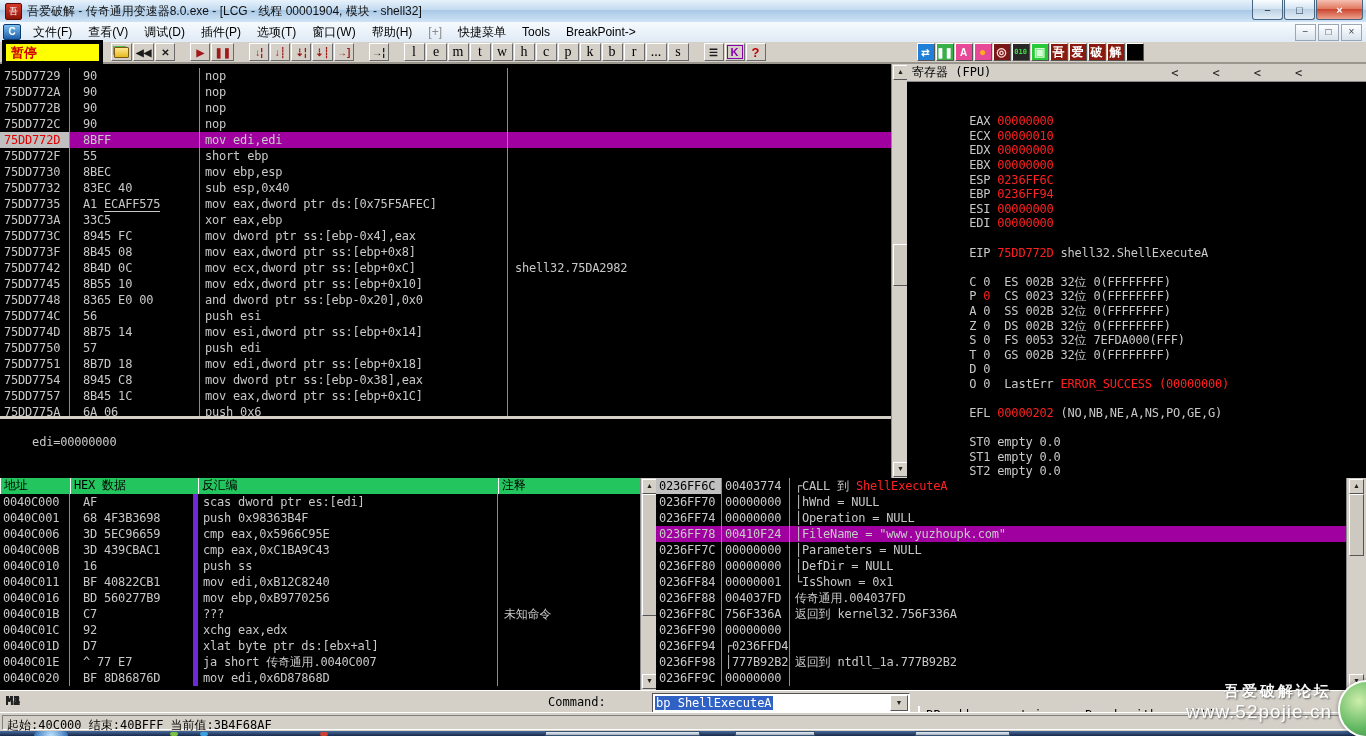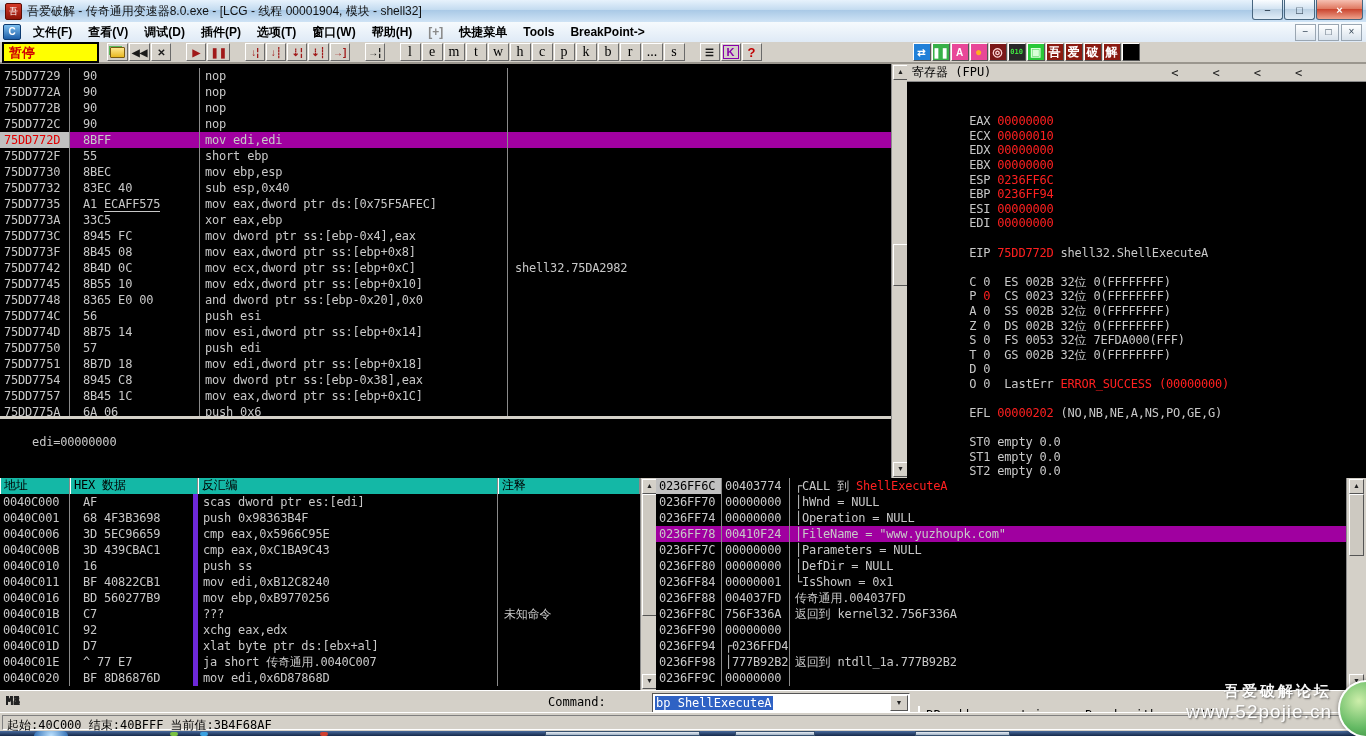--- a/index.html
+++ b/index.html
@@ -28,21 +28,21 @@
     border:1px solid #0c3a70;color:#fff;font-weight:bold;font-size:10px;line-height:14px;text-align:center;border-radius:2px;}
   .menu-item{padding:0 8px;height:20px;line-height:20px;color:#000;cursor:default;}
   .menu-item.dim{color:#8a8a8a;}
   .mdi-btns{position:absolute;right:4px;top:2px;display:flex;gap:2px;}
   .mdi-btn{width:19px;height:15px;border:1px solid #9aa6b2;background:linear-gradient(#fff,#d8e2ec);
     font-size:10px;line-height:13px;text-align:center;color:#345;}
 
   
   .toolbar{position:absolute;left:0;top:42px;width:1366px;height:22px;background:#d4d0c8;
     border-bottom:2px solid #9a968e;display:flex;align-items:center;padding-left:2px;box-sizing:border-box;}
-  .pausebox{width:88px;height:17px;background:#ffff00;border:2px solid #000000;
+  .pausebox{width:88px;height:17px;background:#ffff00;border:4px solid #000000;
     color:#d00000;font-weight:bold;font-size:13px;line-height:17px;padding-left:5px;margin-right:8px;flex:none;}
   .tbtn{min-width:20px;height:18px;box-sizing:border-box;border:1px solid;border-color:#fff #6a6a6a #6a6a6a #fff;
     background:#d4d0c8;display:flex;align-items:center;justify-content:center;
     font-size:11px;margin-right:1px;padding:0 2px;flex:none;cursor:default;}
   .tbtn.red{color:#a01818;font-weight:bold;font-size:10px;}
   .tbtn.dark{color:#1a1a1a;font-weight:bold;font-size:10px;}
   .tbtn.letter{font-family:"Liberation Serif",serif;font-size:14px;color:#000;width:21px;}
   .tbtn.pbox{color:#8800aa;font-weight:bold;border-color:#fff #6a6a6a #6a6a6a #fff;outline:1px solid #8800aa;outline-offset:-3px;}
   .tbtn.qmark{color:#c00000;font-weight:bold;font-size:13px;}
   .gapl{margin-left:14px;}
@@ -90,21 +90,21 @@
   .reg-line{height:14.6px;line-height:14.6px;white-space:pre;font-family:"DejaVu Sans Mono",monospace;font-size:12px;letter-spacing:-0.2px;}
   .g{color:#c8c8c8;}
   .r{color:#ff2020;}
 
   
   .info{left:0;top:416px;width:891px;height:62px;border-top:3px solid #d4d0c8;box-sizing:border-box;
     padding:2px 0 0 4px;white-space:pre;}
 
   
   .dump{left:0;top:478px;width:640px;height:212px;}
-  .hdr{display:flex;height:16px;line-height:15px;background:#14b8a6;color:#000;}
+  .hdr{display:flex;height:16px;line-height:15px;background:#22c55e;color:#000;}
   .hdr span{border-right:1px solid #8a8a8a;border-left:1px solid #fff;box-sizing:border-box;padding-left:3px;}
   .h-addr{width:70px;flex:none;}
   .h-hex{width:128px;flex:none;}
   .h-asm{width:300px;flex:none;}
   .h-com{flex:1;}
   .grow{display:flex;height:16px;line-height:16px;white-space:pre;}
   .g-addr{width:70px;flex:none;padding-left:3px;border-right:1px solid #8a8a8a;box-sizing:border-box;}
   .g-hex{width:128px;flex:none;padding-left:13px;border-right:5px solid #6d28d9;box-sizing:border-box;}
   .g-asm{width:300px;flex:none;padding-left:5px;border-right:1px solid #8a8a8a;box-sizing:border-box;}
   .g-com{flex:1;padding-left:6px;}
@@ -163,21 +163,21 @@
     <div class="title-text">吾爱破解 - 传奇通用变速器8.0.exe - [LCG - 线程 00001904, 模块 - shell32]</div>
     <div class="win-btns">
       <div class="win-btn">−</div>
       <div class="win-btn">□</div>
       <div class="win-btn close">×</div>
     </div>
   </div>
 
   <div class="menubar">
     <div class="menu-icon">C</div>
-    <div style="display:flex;font-weight:bold;">
+    <div style="display:flex;">
 
         <div class="menu-item">文件(F)</div>
 
         <div class="menu-item">查看(V)</div>
 
         <div class="menu-item">调试(D)</div>
 
         <div class="menu-item">插件(P)</div>
 
         <div class="menu-item">选项(T)</div>

